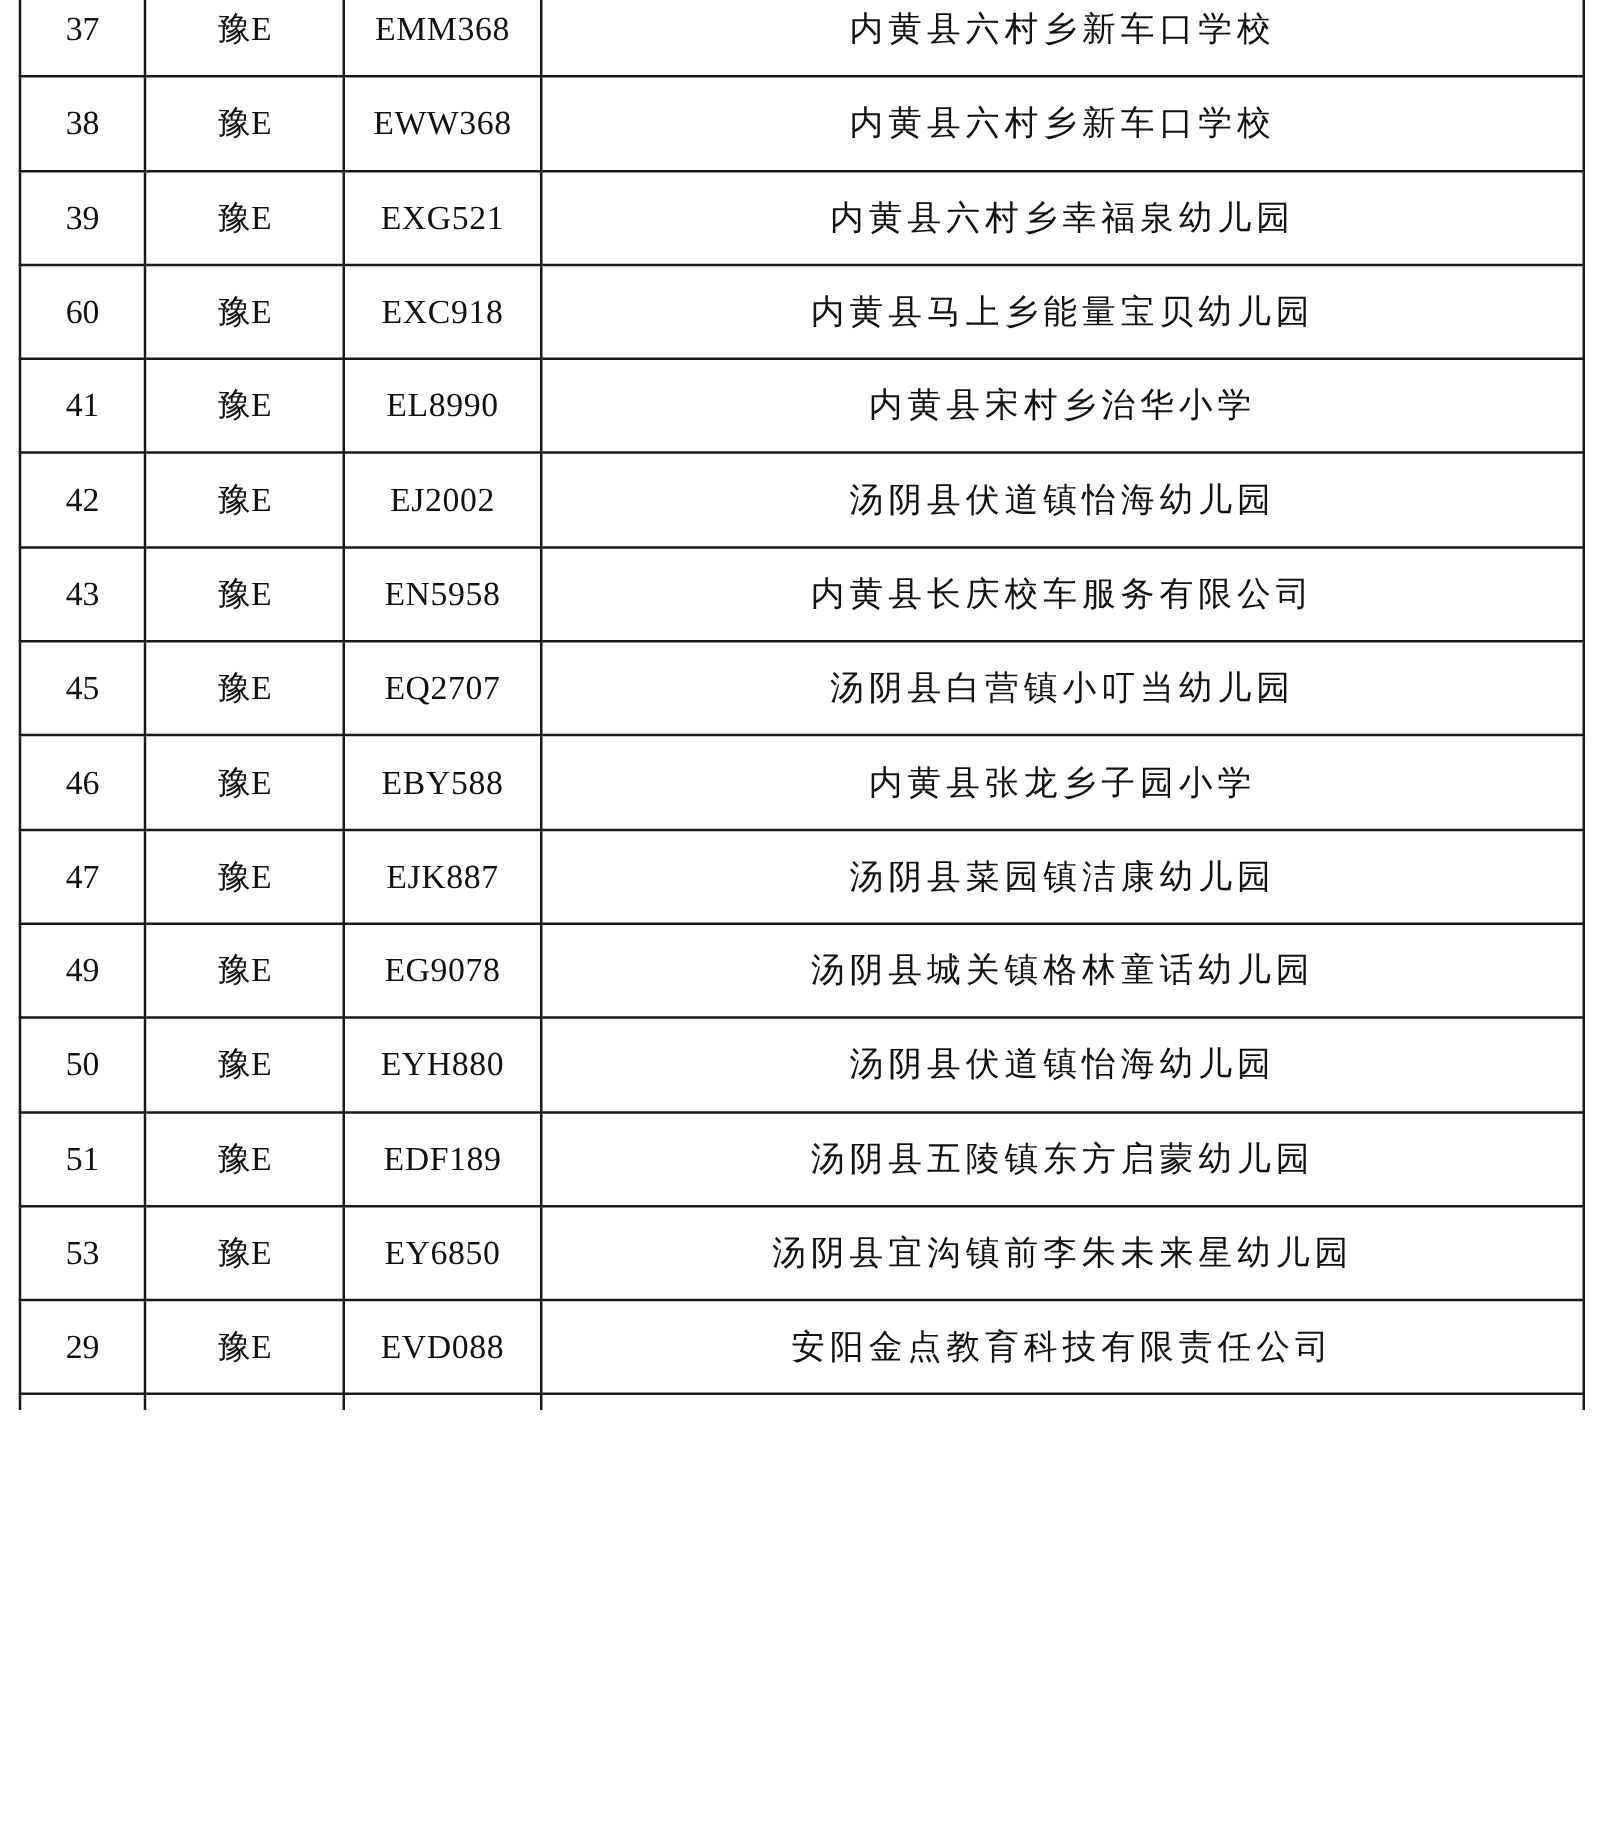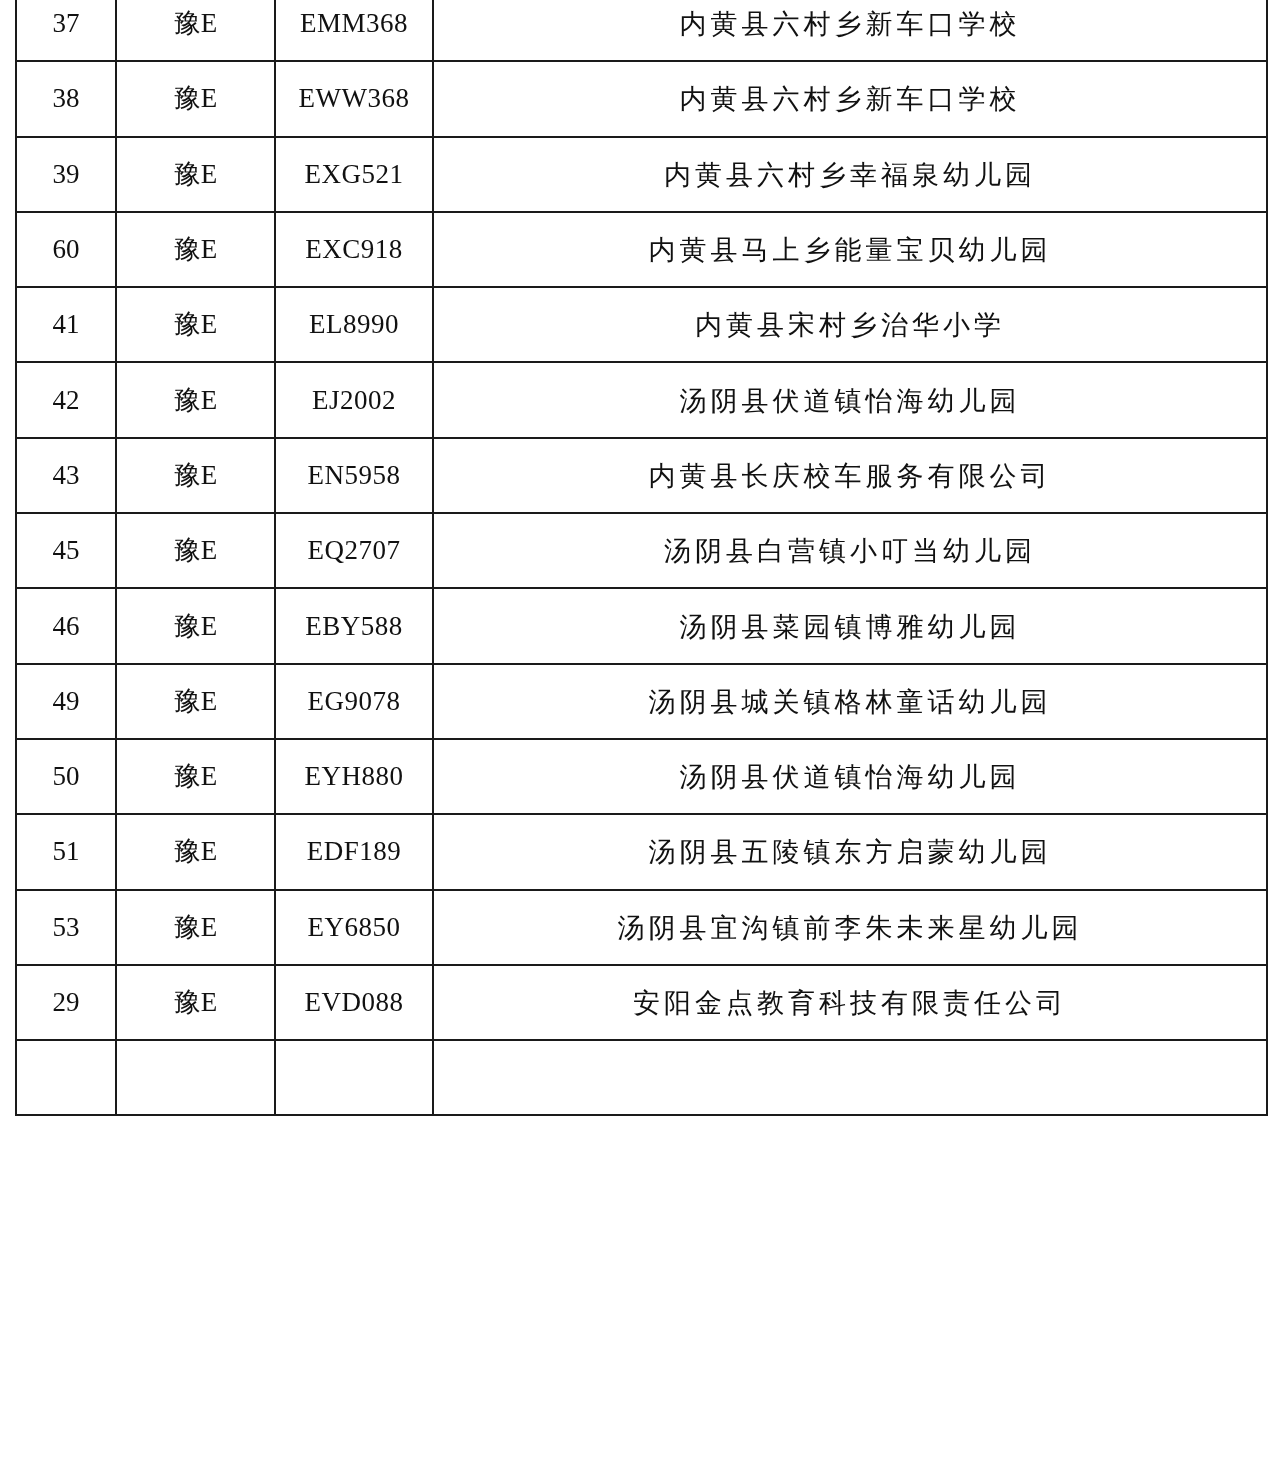--- a/index.html
+++ b/index.html
@@ -109,21 +109,27 @@
         <tr>
           <td class="seq">45</td>
           <td class="prov">豫E</td>
           <td class="plate">EQ2707</td>
           <td class="unit">汤阴县白营镇小叮当幼儿园</td>
         </tr>
         <tr>
           <td class="seq">46</td>
           <td class="prov">豫E</td>
           <td class="plate">EBY588</td>
-          <td class="unit">汤阴县菜园镇博雅幼儿园</td>
+          <td class="unit">内黄县张龙乡子园小学</td>
+        </tr>
+        <tr>
+          <td class="seq">47</td>
+          <td class="prov">豫E</td>
+          <td class="plate">EJK887</td>
+          <td class="unit">汤阴县菜园镇洁康幼儿园</td>
         </tr>
         <tr>
           <td class="seq">49</td>
           <td class="prov">豫E</td>
           <td class="plate">EG9078</td>
           <td class="unit">汤阴县城关镇格林童话幼儿园</td>
         </tr>
         <tr>
           <td class="seq">50</td>
           <td class="prov">豫E</td>

